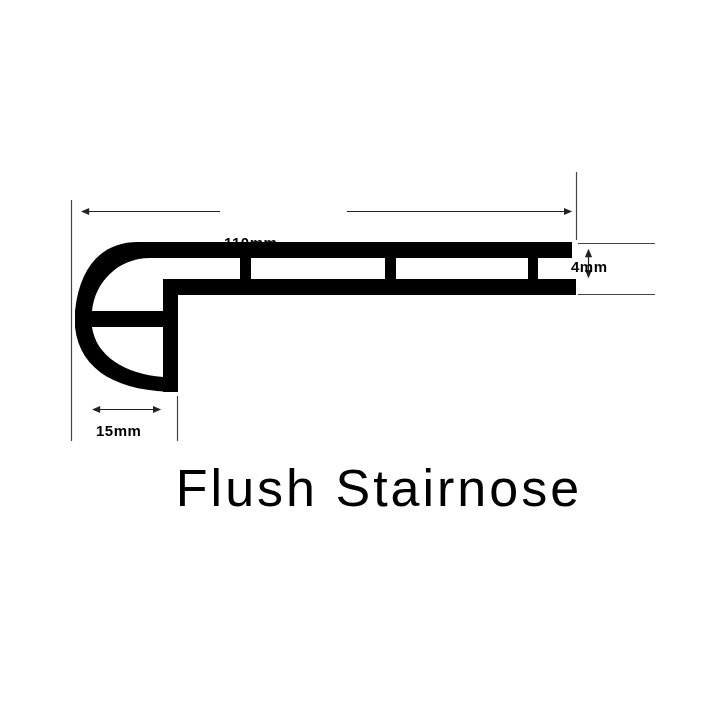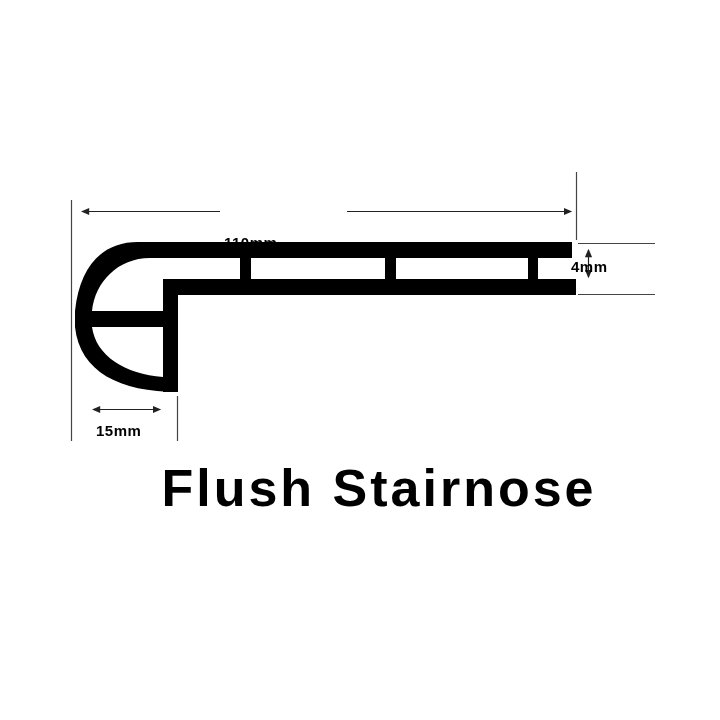--- a/index.html
+++ b/index.html
@@ -1,19 +1,19 @@
 <!DOCTYPE html>
 <html><head>
 <meta charset="utf-8">
 <style>
   html, body { margin:0; padding:0; background:#ffffff; }
   body { width:720px; height:720px; position:relative; overflow:hidden; font-family:"Liberation Sans", sans-serif; }
   svg { position:absolute; left:0; top:0; }
   .dim-label { position:absolute; font-family:"Liberation Sans", sans-serif; font-weight:bold; color:#000; font-size:15px; letter-spacing:0.5px; }
-  .title { position:absolute; left:0; width:720px; top:458px; text-align:center; font-family:"Liberation Sans", sans-serif; font-weight:bold; font-size:52px; letter-spacing:3px; color:#000; padding-left:38px; box-sizing:border-box; }
+  .title { position:absolute; left:0; width:720px; top:458px; text-align:center; font-family:"Liberation Sans", sans-serif; font-weight:normal; font-size:52px; letter-spacing:3px; color:#000; padding-left:38px; box-sizing:border-box; }
 </style>
 </head>
 <body>
 
 <svg width="720" height="720" viewBox="0 0 720 720">
   <defs>
     <marker id="arr" markerWidth="8" markerHeight="8" refX="6" refY="4" orient="auto">
       <path d="M0,1 L7,4 L0,7 Z" fill="#222"></path>
     </marker>
     <marker id="arrs" markerWidth="8" markerHeight="8" refX="1" refY="4" orient="auto">

